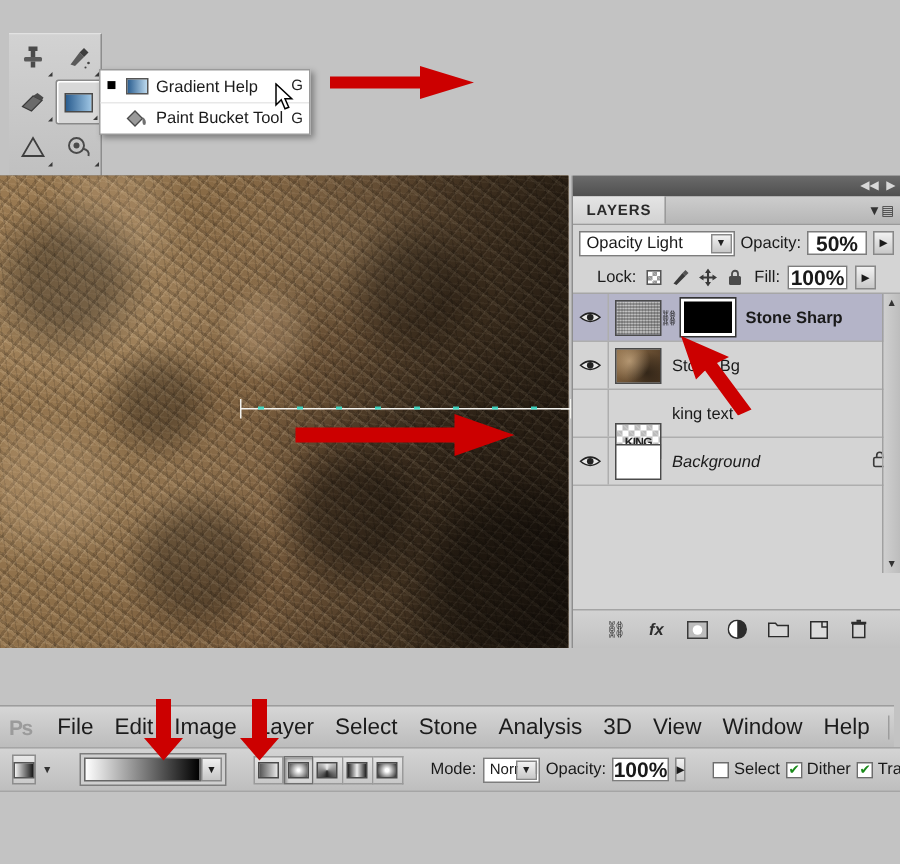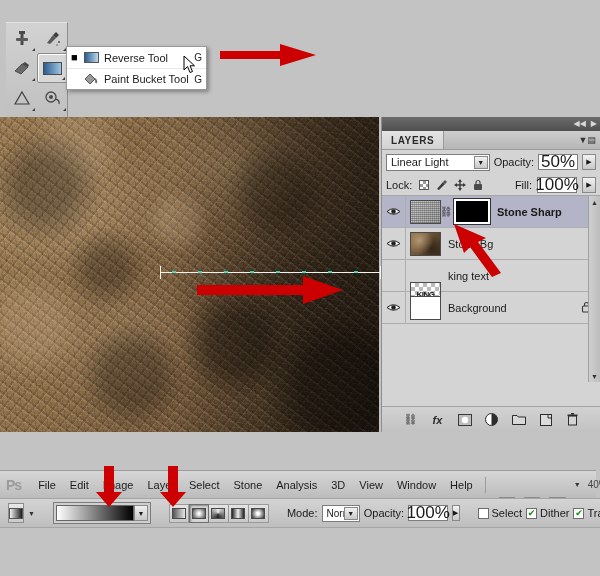--- a/index.html
+++ b/index.html
@@ -169,29 +169,29 @@
   .combo-arrow {
     position: absolute; right: 1px; top: 1px; width: 14px; height: 13px;
     background: linear-gradient(to bottom, #f2f2f2, #c8c8c8);
     border: 1px solid #888;
     display: flex; align-items: center; justify-content: center;
     font-size: 7px; color: #222;
   }
   .lbl { font-size: 11px; color: #1a1a1a; white-space: nowrap; }
   .numbox {
     width: 40px; height: 16px; background: #fff; border: 1px solid #7d7d7d;
-    display: flex; align-items: center; justify-content: center; font-size: 17px;
+    display: flex; align-items: center; justify-content: center; font-size: 14px; font-weight: bold;
   }
   .spin {
     width: 14px; height: 16px; background: linear-gradient(to bottom, #f2f2f2, #c8c8c8);
     border: 1px solid #888; display: flex; align-items: center; justify-content: center;
     font-size: 7px;
   }
   .panel-row2 {
-    display: flex; align-items: center; height: 22px; padding: 0 4px; gap: 5px;
+    display: flex; align-items: center; height: 22px; padding: 0 16px; gap: 5px;
     background: #d4d4d4; border-bottom: 1px solid #a6a6a6;
   }
   .lock-ico { width: 13px; height: 13px; display: flex; align-items: center; justify-content: center; }
   .checker {
     width: 10px; height: 10px;
     background-image:
       linear-gradient(45deg, #999 25%, transparent 25%, transparent 75%, #999 75%),
       linear-gradient(45deg, #999 25%, #fff 25%, #fff 75%, #999 75%);
     background-size: 6px 6px; background-position: 0 0, 3px 3px;
     border: 1px solid #555;
@@ -232,21 +232,21 @@
     display: flex; align-items: center; justify-content: center;
     font-size: 8px; font-weight: bold; color: #222; letter-spacing: -0.5px; margin-top: 37px;
   }
   .mask-thumb {
     width: 36px; height: 25px; background: #000;
     border: 2px solid #ffffff; outline: 1px solid #333; margin-left: 3px; flex: none;
   }
   .link-ico { width: 10px; display: flex; align-items: center; justify-content: center; font-size: 10px; }
   .layer-name { margin-left: 7px; font-size: 11px; flex: 1; white-space: nowrap; }
   .layer-name.bold { font-weight: bold; }
-  .layer-name.italic { }
+  .layer-name.italic { font-style: italic; }
   .lock-badge { font-size: 10px; margin-right: 4px; }
 
   .panel-scroll {
     position: absolute; right: 0; top: 0; width: 12px; height: 186px;
     background: linear-gradient(to right, #cfcfcf, #bdbdbd);
     border-left: 1px solid #a0a0a0;
     display: flex; flex-direction: column; justify-content: space-between;
     align-items: center;
   }
   .sc-btn { width: 12px; height: 12px; display: flex; align-items: center; justify-content: center; font-size: 7px; color: #333; }
@@ -260,21 +260,21 @@
   .foot-ico { width: 16px; height: 16px; display: flex; align-items: center; justify-content: center; font-size: 11px; color: #2c2c2c; }
 
   
   .menubar {
     position: absolute; left: 0; top: 470px; width: 596px; height: 28px;
     background: linear-gradient(to bottom, #d6d6d6, #bcbcbc);
     border-top: 1px solid #9d9d9d;
     display: flex; align-items: center; padding-left: 6px;
   }
   .ps-logo { font-size: 14px; font-weight: bold; color: #9b9b9b; letter-spacing: -1px; margin-right: 10px; }
-  .menu-item { padding: 0 7px; font-size: 11px; color: #1c1c1c; white-space: nowrap; }
+  .menu-item { padding: 0 7px; font-size: 15px; color: #1c1c1c; white-space: nowrap; }
   .menubar-right { margin-left: auto; display: flex; align-items: center; gap: 7px; padding-right: 7px; }
   .sep-v { width: 1px; height: 16px; background: #9d9d9d; margin: 0 5px; }
   .sq-btn {
     min-width: 18px; height: 16px; padding: 0 2px;
     background: linear-gradient(to bottom, #e6e6e6, #c6c6c6);
     border: 1px solid #8b8b8b; border-radius: 2px;
     display: flex; align-items: center; justify-content: center;
     font-size: 8px; font-weight: bold; color: #3a3a3a; margin-top: 40px;
   }
   .zoomtxt { font-size: 10px; color: #444; }
@@ -392,21 +392,21 @@
         </div>
       </div>
     </div>
 
     <div class="flyout">
       <div class="flyout-item">
         <span class="fly-bullet">■</span>
         <span class="fly-ico">
             <span class="fly-grad"></span>
           </span>
-        <span class="fly-label">Reverse Tool</span>
+        <span class="fly-label">Gradient Help</span>
         <span class="fly-key">G</span>
       </div>
       <div class="flyout-item">
         <span class="fly-bullet"></span>
         <span class="fly-ico">
           <svg width="16" height="14" viewBox="0 0 16 14">
             <path d="M2 7 L7 2 L12 7 L7 12 Z" fill="#9a9a9a" stroke="#4a4a4a" stroke-width="0.9"></path>
             <path d="M12 6 Q15 8 14 11 Q12 12 12 9 Z" fill="#707070"></path>
           </svg>
         </span>
@@ -451,21 +451,21 @@
       <span class="tb-ico">▶</span>
     </div>
 
     <div class="panel-tabs">
       <div class="tab-active">LAYERS</div>
       <span class="tab-menu">▼▤</span>
     </div>
 
     <div class="panel-row1">
       <div class="combo">
-        <span>Linear Light</span>
+        <span>Opacity Light</span>
         <span class="combo-arrow">▼</span>
       </div>
       <span class="lbl">Opacity:</span>
       <div class="numbox">
         <span>50%</span>
       </div>
       <div class="spin">▶</div>
     </div>
 
     <div class="panel-row2">

